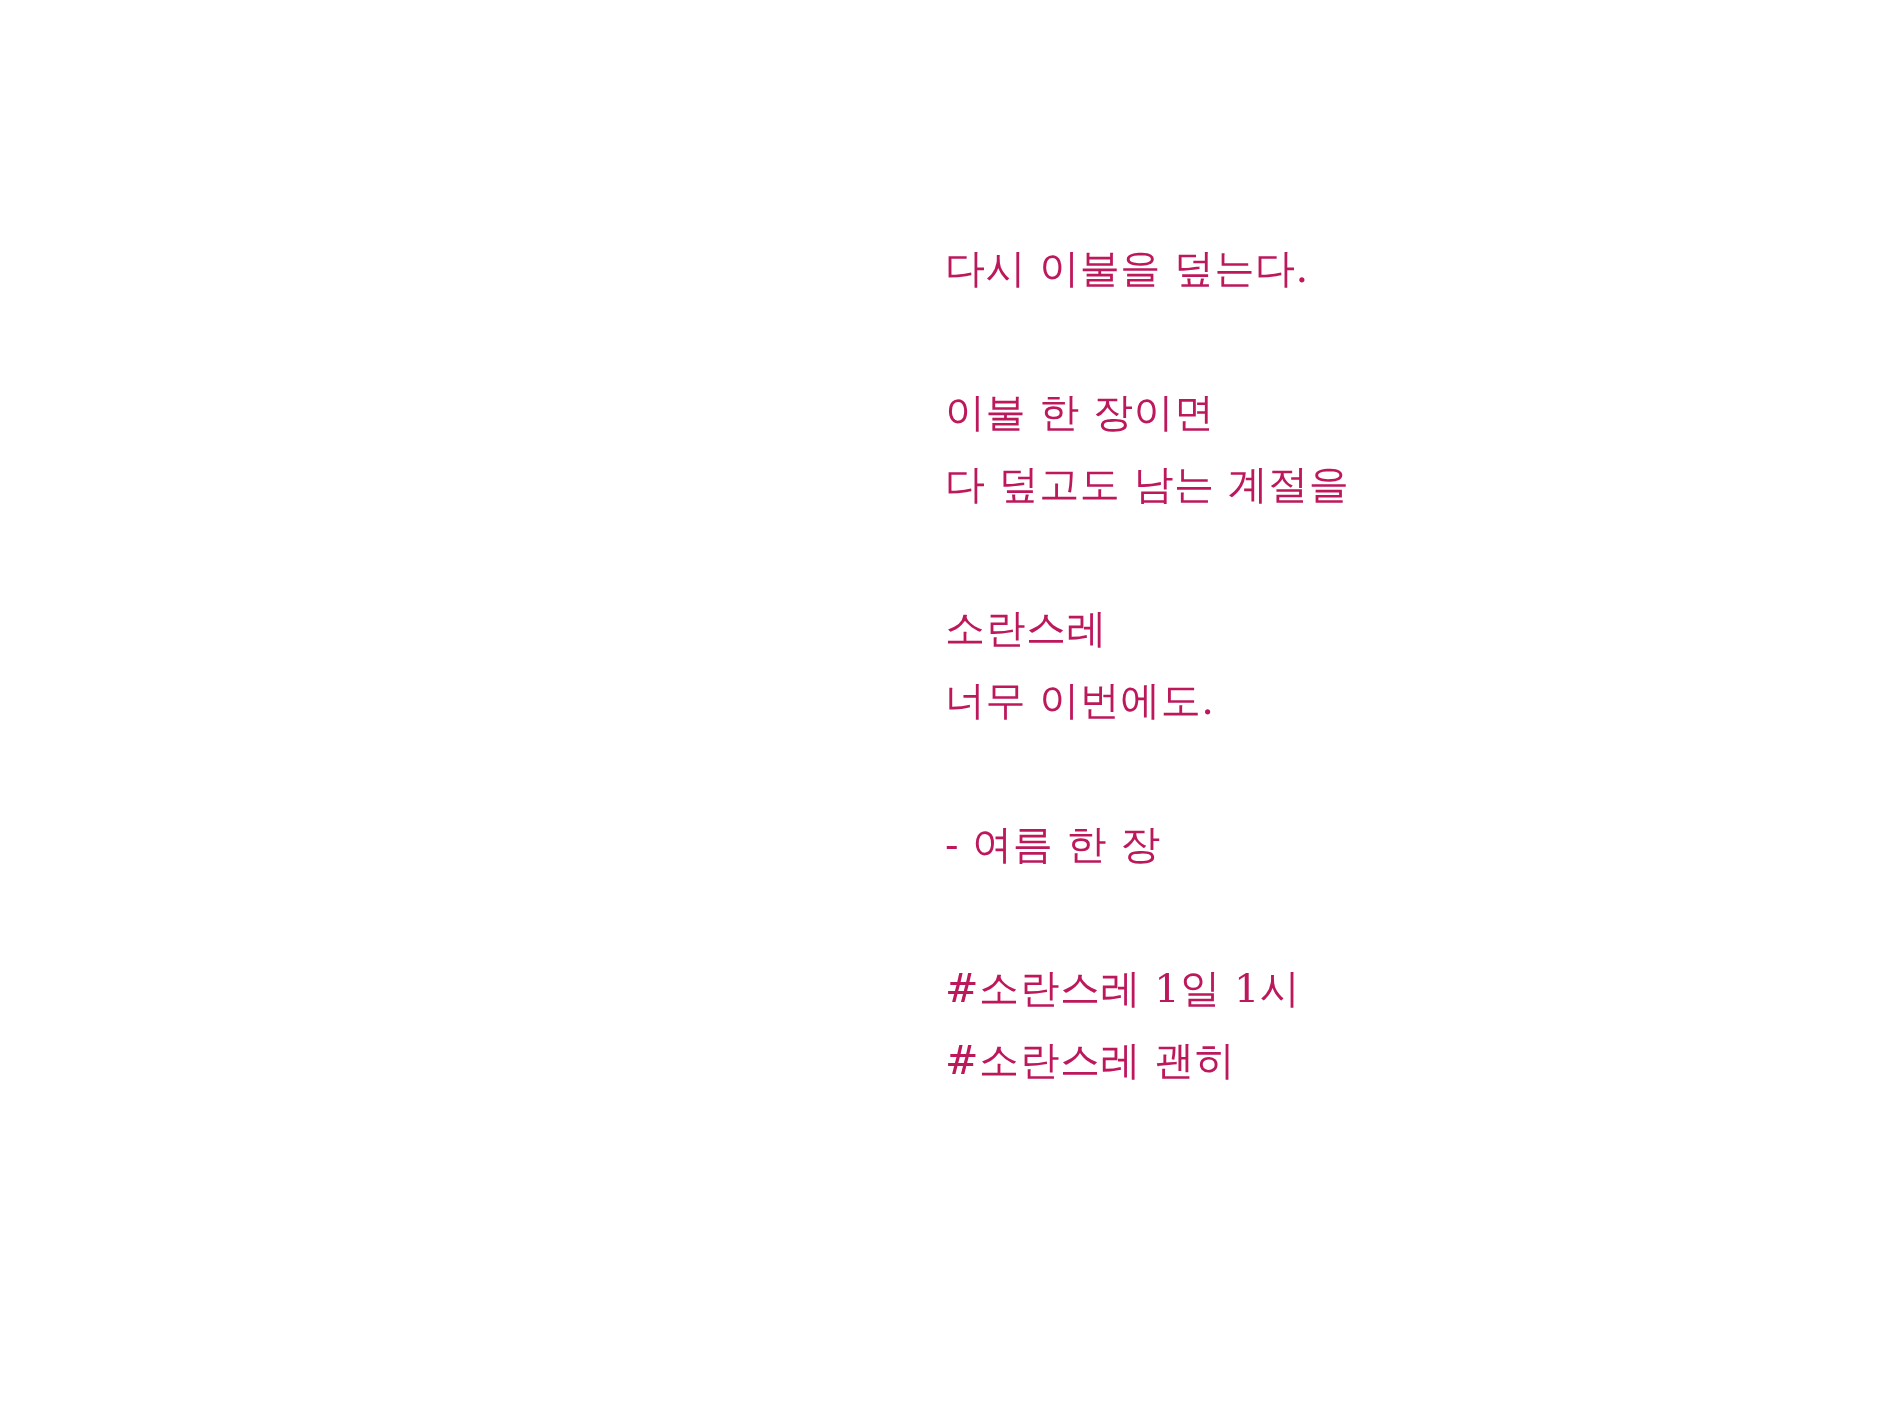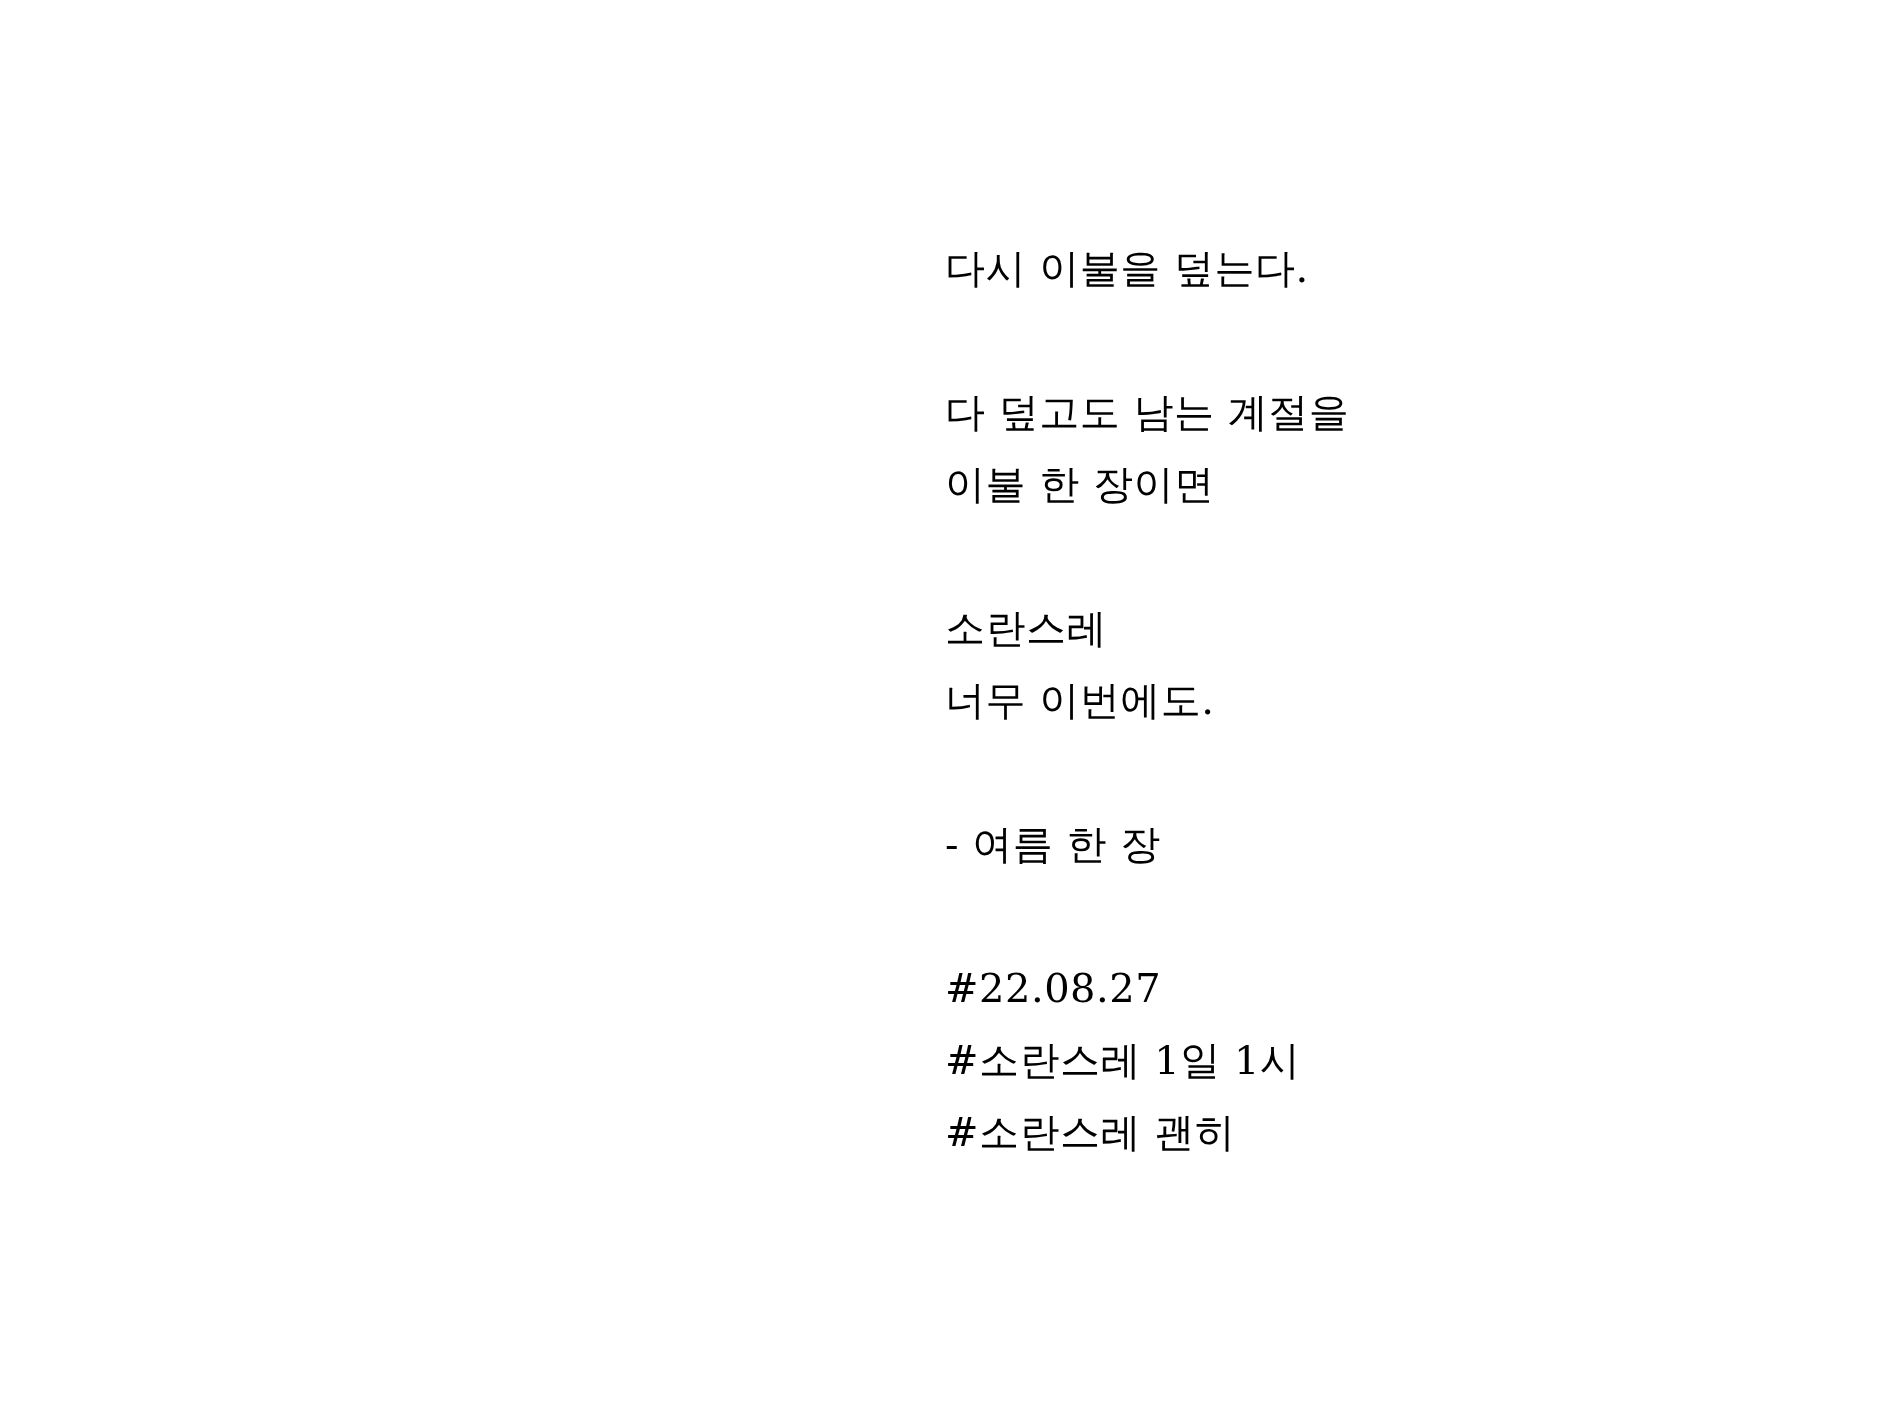--- a/index.html
+++ b/index.html
@@ -14,21 +14,21 @@
     background: #ffffff;
     overflow: hidden;
   }
   .poem-block {
     position: absolute;
     left: 945px;
     top: 232px;
     font-family: "DejaVu Serif", "Liberation Serif", serif;
     font-size: 40px;
     line-height: 72px;
-    color: #000000;
+    color: #be185d;
     letter-spacing: 0.5px;
     white-space: nowrap;
   }
   .stanza {
     margin: 0 0 72px 0;
   }
   .stanza:last-child {
     margin-bottom: 0;
   }
   .line {
@@ -39,33 +39,32 @@
 <body>
 
 <div class="page">
   <div class="poem-block">
 
     <div class="stanza">
       <div class="line">다시 이불을 덮는다.</div>
     </div>
 
     <div class="stanza">
+      <div class="line">이불 한 장이면</div>
       <div class="line">다 덮고도 남는 계절을</div>
-      <div class="line">이불 한 장이면</div>
     </div>
 
     <div class="stanza">
       <div class="line">소란스레</div>
       <div class="line">너무 이번에도.</div>
     </div>
 
     <div class="stanza">
       <div class="line">- 여름 한 장</div>
     </div>
 
     <div class="stanza">
-      <div class="line">#22.08.27</div>
       <div class="line">#소란스레 1일 1시</div>
       <div class="line">#소란스레 괜히</div>
     </div>
 
   </div>
 </div>
 
 </body></html>

